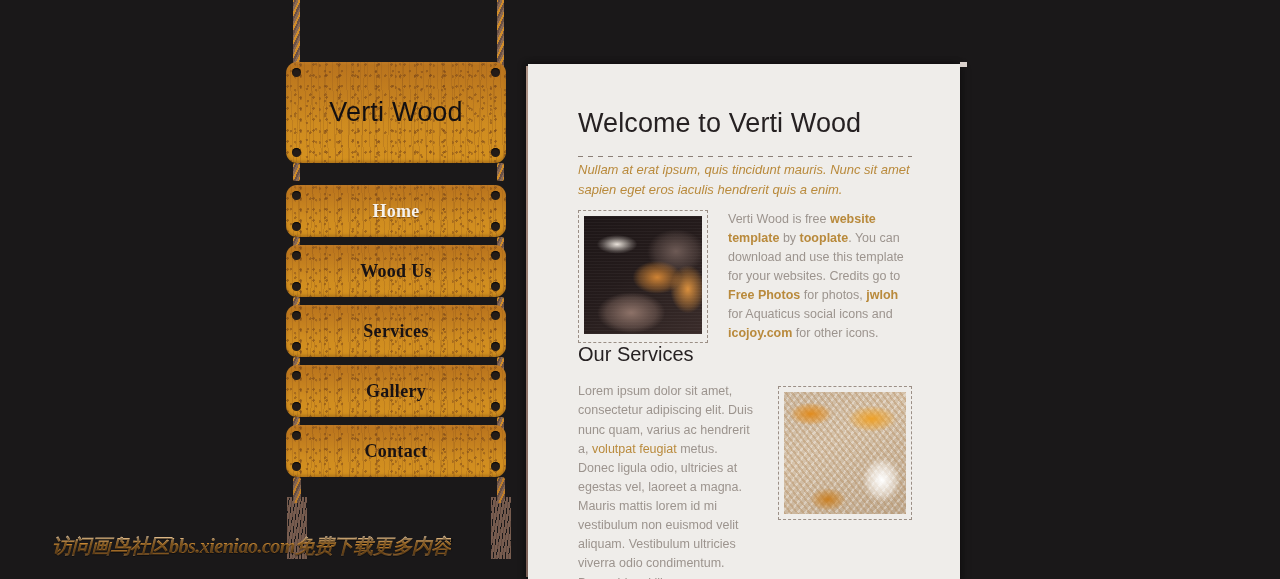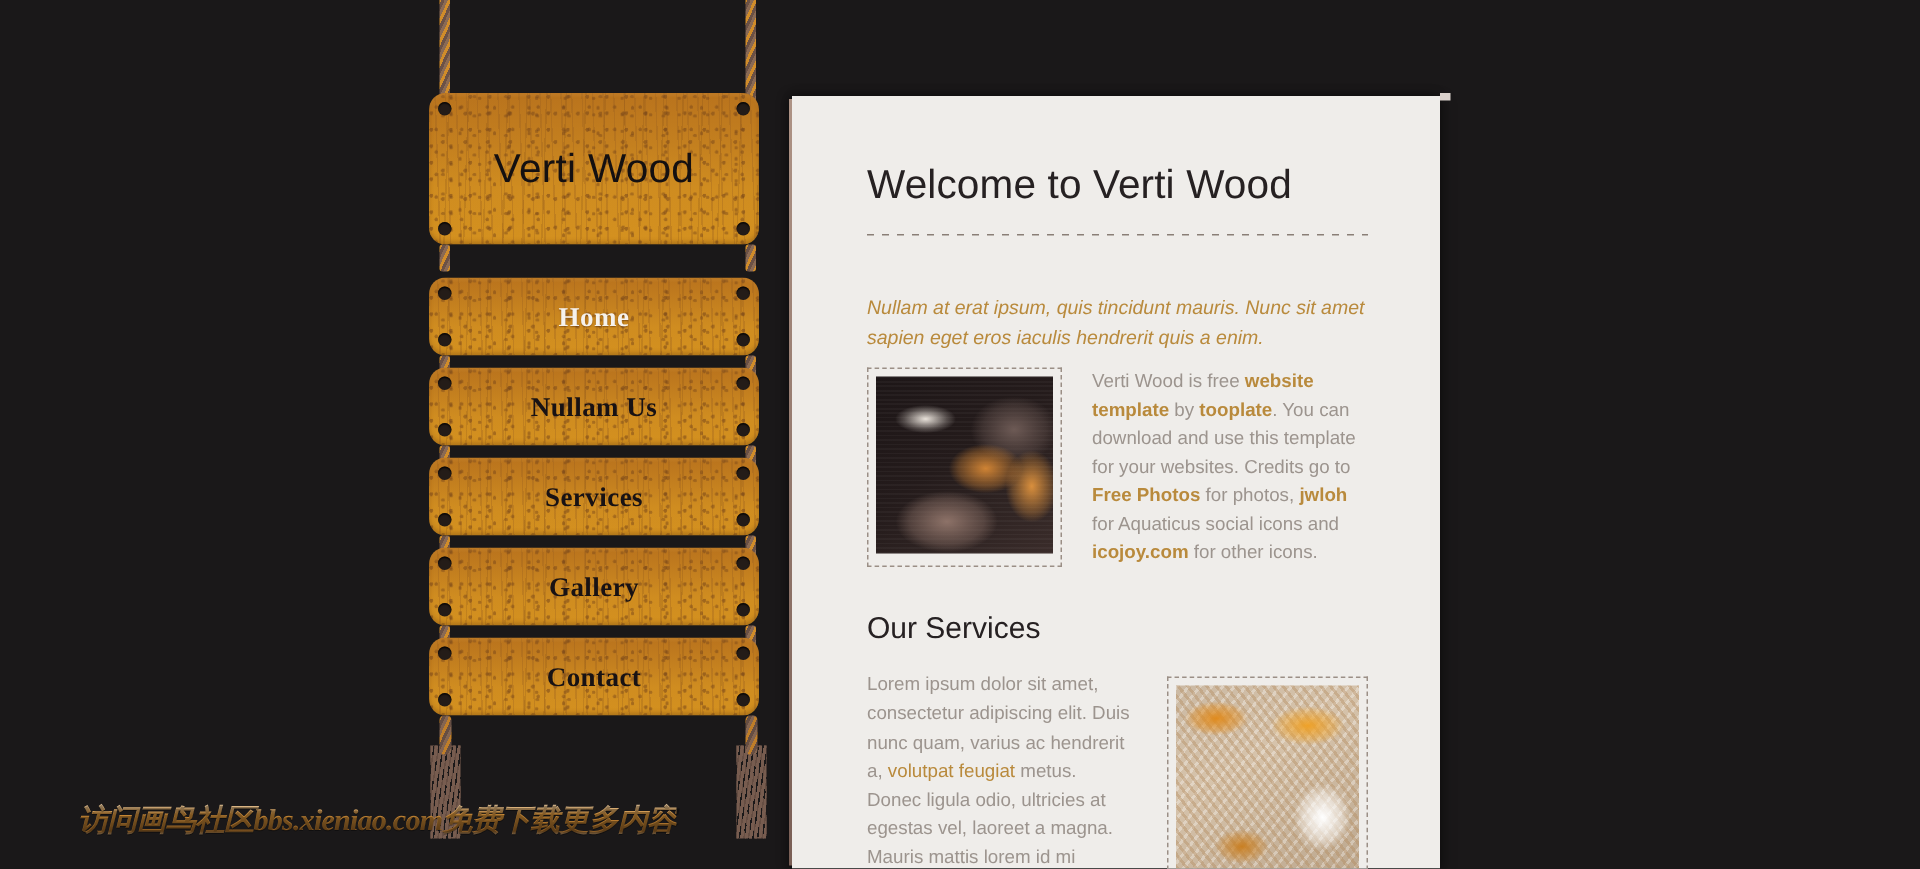--- a/index.html
+++ b/index.html
@@ -114,21 +114,21 @@
 
   .page-heading {
     font-size:27px; font-weight:400; color:#262122; letter-spacing:.1px;
   }
   .dashed-rule {
     margin-top:17px; height:1px;
     background-image:linear-gradient(90deg, #8a7f77 0 5px, transparent 5px 10px);
     background-size:10px 1px; background-repeat:repeat-x;
   }
   .intro {
-    margin-top:38px; font-size:13px; font-style:italic; line-height:1.55;
+    margin-top:3px; font-size:13px; font-style:italic; line-height:1.55;
     color:#b98a3c; max-width:360px;
   }
 
   .media-row { margin-top:10px; display:flex; gap:20px; }
   .thumb {
     flex:0 0 auto; padding:5px; border:1px dashed #9b8f86; background:#efedea;
   }
   .thumb .pic { width:118px; height:118px; display:block; }
 
   #pic-dark {
@@ -153,21 +153,21 @@
   }
 
   .body-text {
     font-size:12.5px; line-height:1.52; color:#9c948e; flex:1 1 auto;
   }
   .body-text a, .lnk {
     color:#b98a3c; font-weight:700; text-decoration:none;
   }
 
   .section-heading {
-    margin-top:30px; font-size:20px; font-weight:400; color:#262122;
+    font-size:20px; font-weight:400; color:#262122;
   }
   .services-row { margin-top:16px; display:flex; gap:24px; align-items:flex-start; }
   .services-text { font-size:12.5px; line-height:1.53; color:#9c948e; width:225px; }
   .services-text .lnk { font-weight:400; }
   .thumb.svc { margin-top:4px; }
   .thumb.svc .pic { width:122px; height:122px; }
 
   
   #watermark {
     position:absolute; left:52px; top:533px; z-index:40;
@@ -216,21 +216,21 @@
       <span class="hole bl"></span>
       <span class="hole br"></span>
       <span class="nav-label">Home</span>
     </div>
 
     <div class="plank nav-plank" style="top:245px">
       <span class="hole tl"></span>
       <span class="hole tr"></span>
       <span class="hole bl"></span>
       <span class="hole br"></span>
-      <span class="nav-label">Nullam Us</span>
+      <span class="nav-label">Wood Us</span>
     </div>
 
     <div class="plank nav-plank" style="top:305px">
       <span class="hole tl"></span>
       <span class="hole tr"></span>
       <span class="hole bl"></span>
       <span class="hole br"></span>
       <span class="nav-label">Services</span>
     </div>
 

